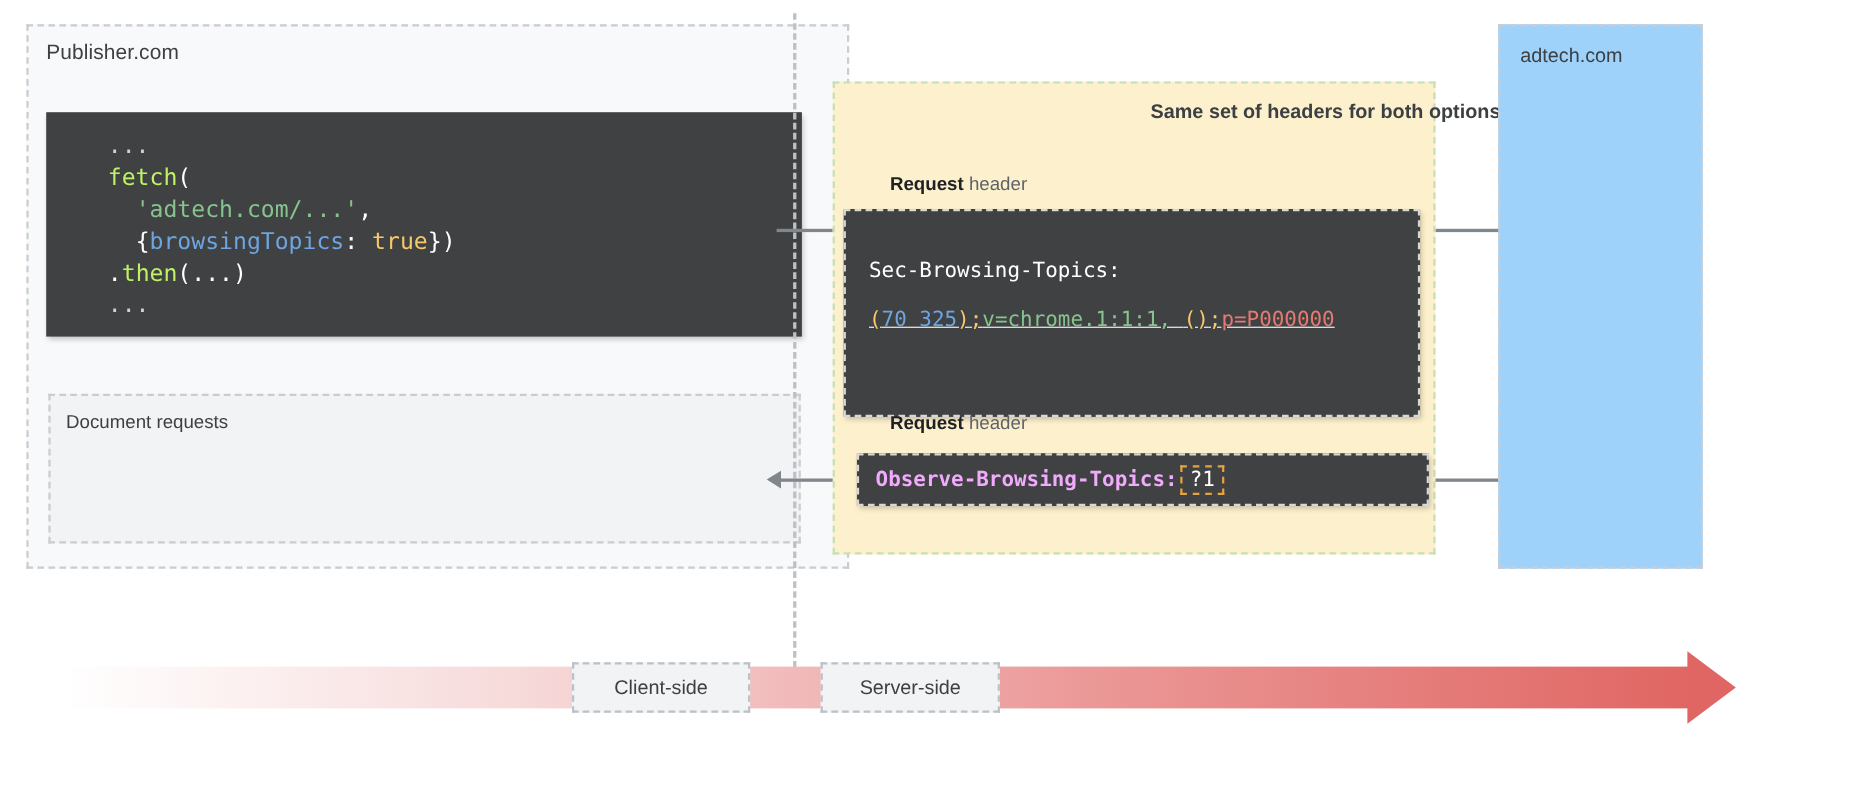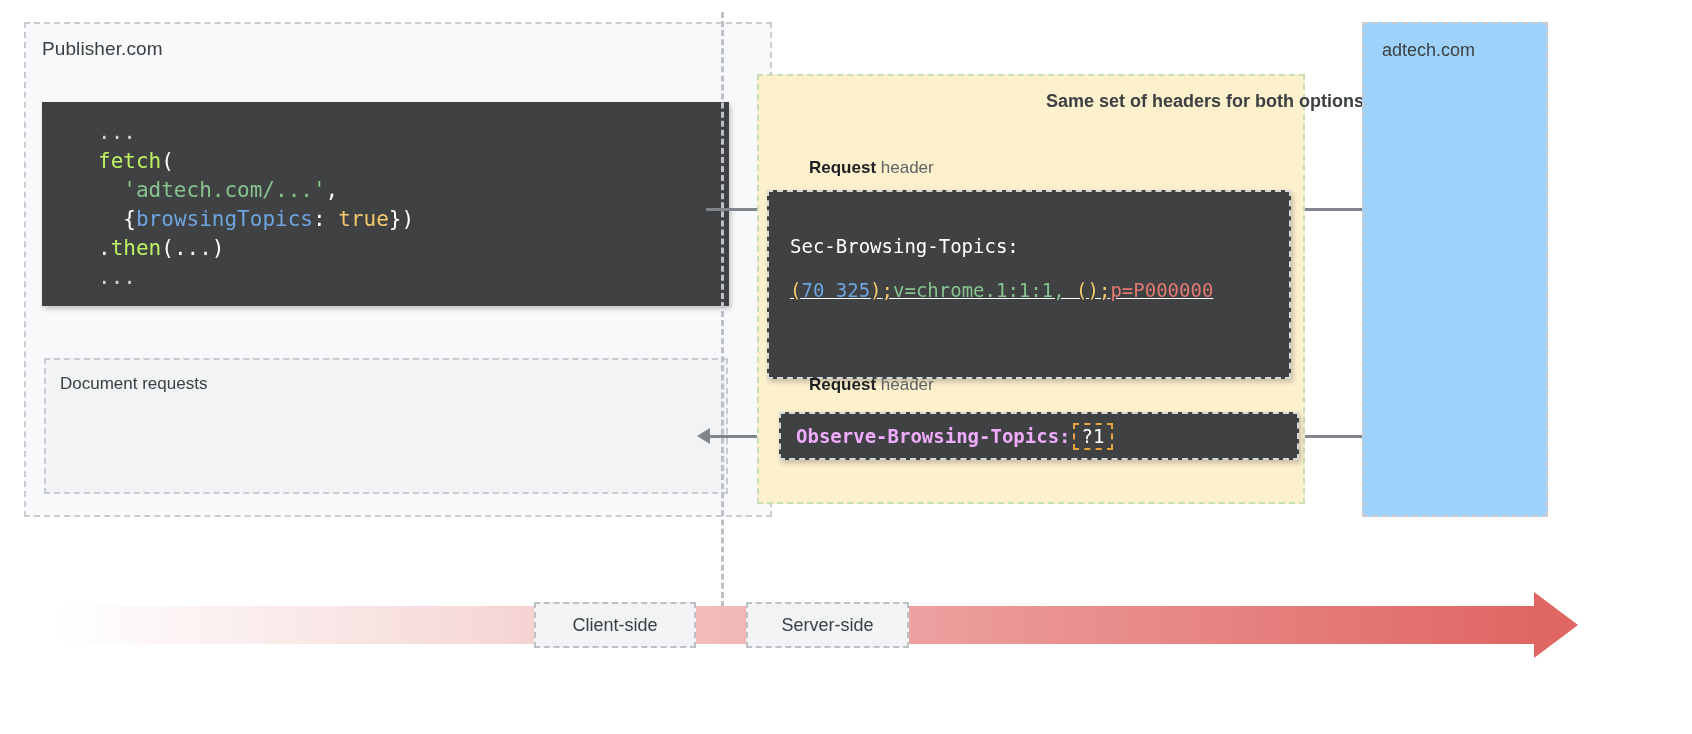--- a/index.html
+++ b/index.html
@@ -272,21 +272,21 @@
     height: 46px;
     background: #f1f3f4;
     border: 2px dashed #bdc1c6;
     box-sizing: border-box;
     display: flex;
     align-items: center;
     justify-content: center;
     font-size: 18px;
     color: #3c4043;
   }
-  .box-client { left: 534px; width: 162px; }
+  .box-client { left: 520px; width: 162px; }
   .box-server { left: 746px; width: 163px; }
 </style>
 </head>
 <body>
 
 <div class="stage">
 
   <div class="publisher-panel"></div>
   <div class="publisher-label">Publisher.com</div>
 

